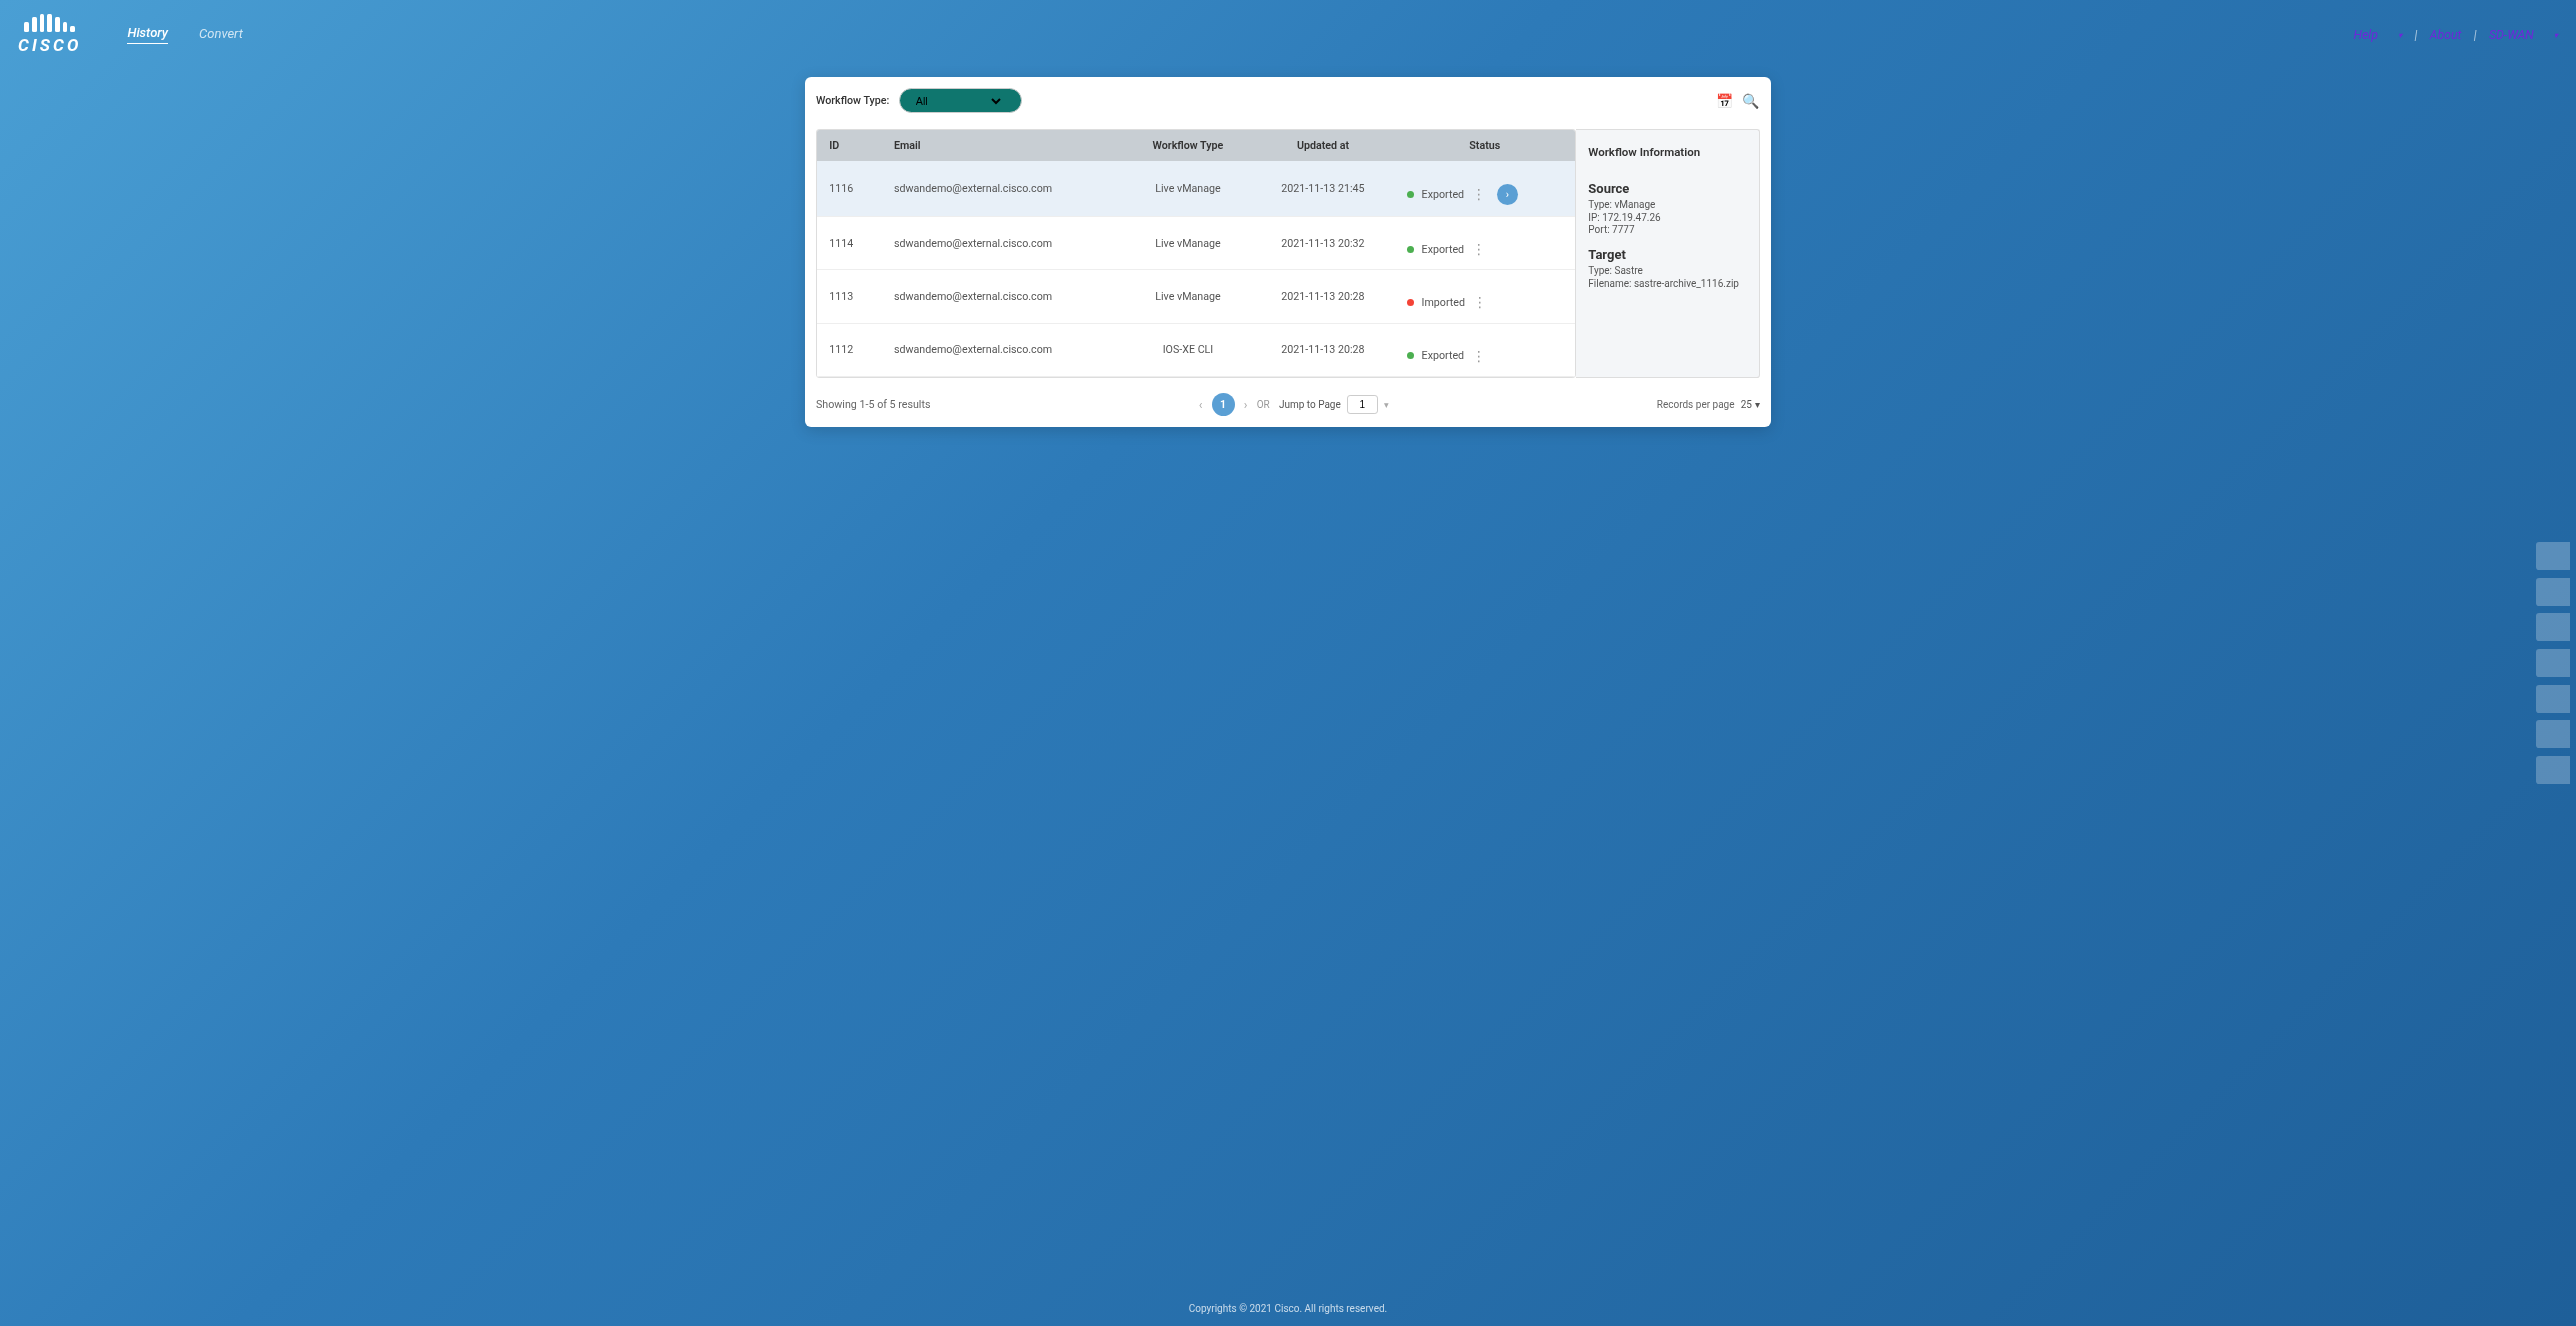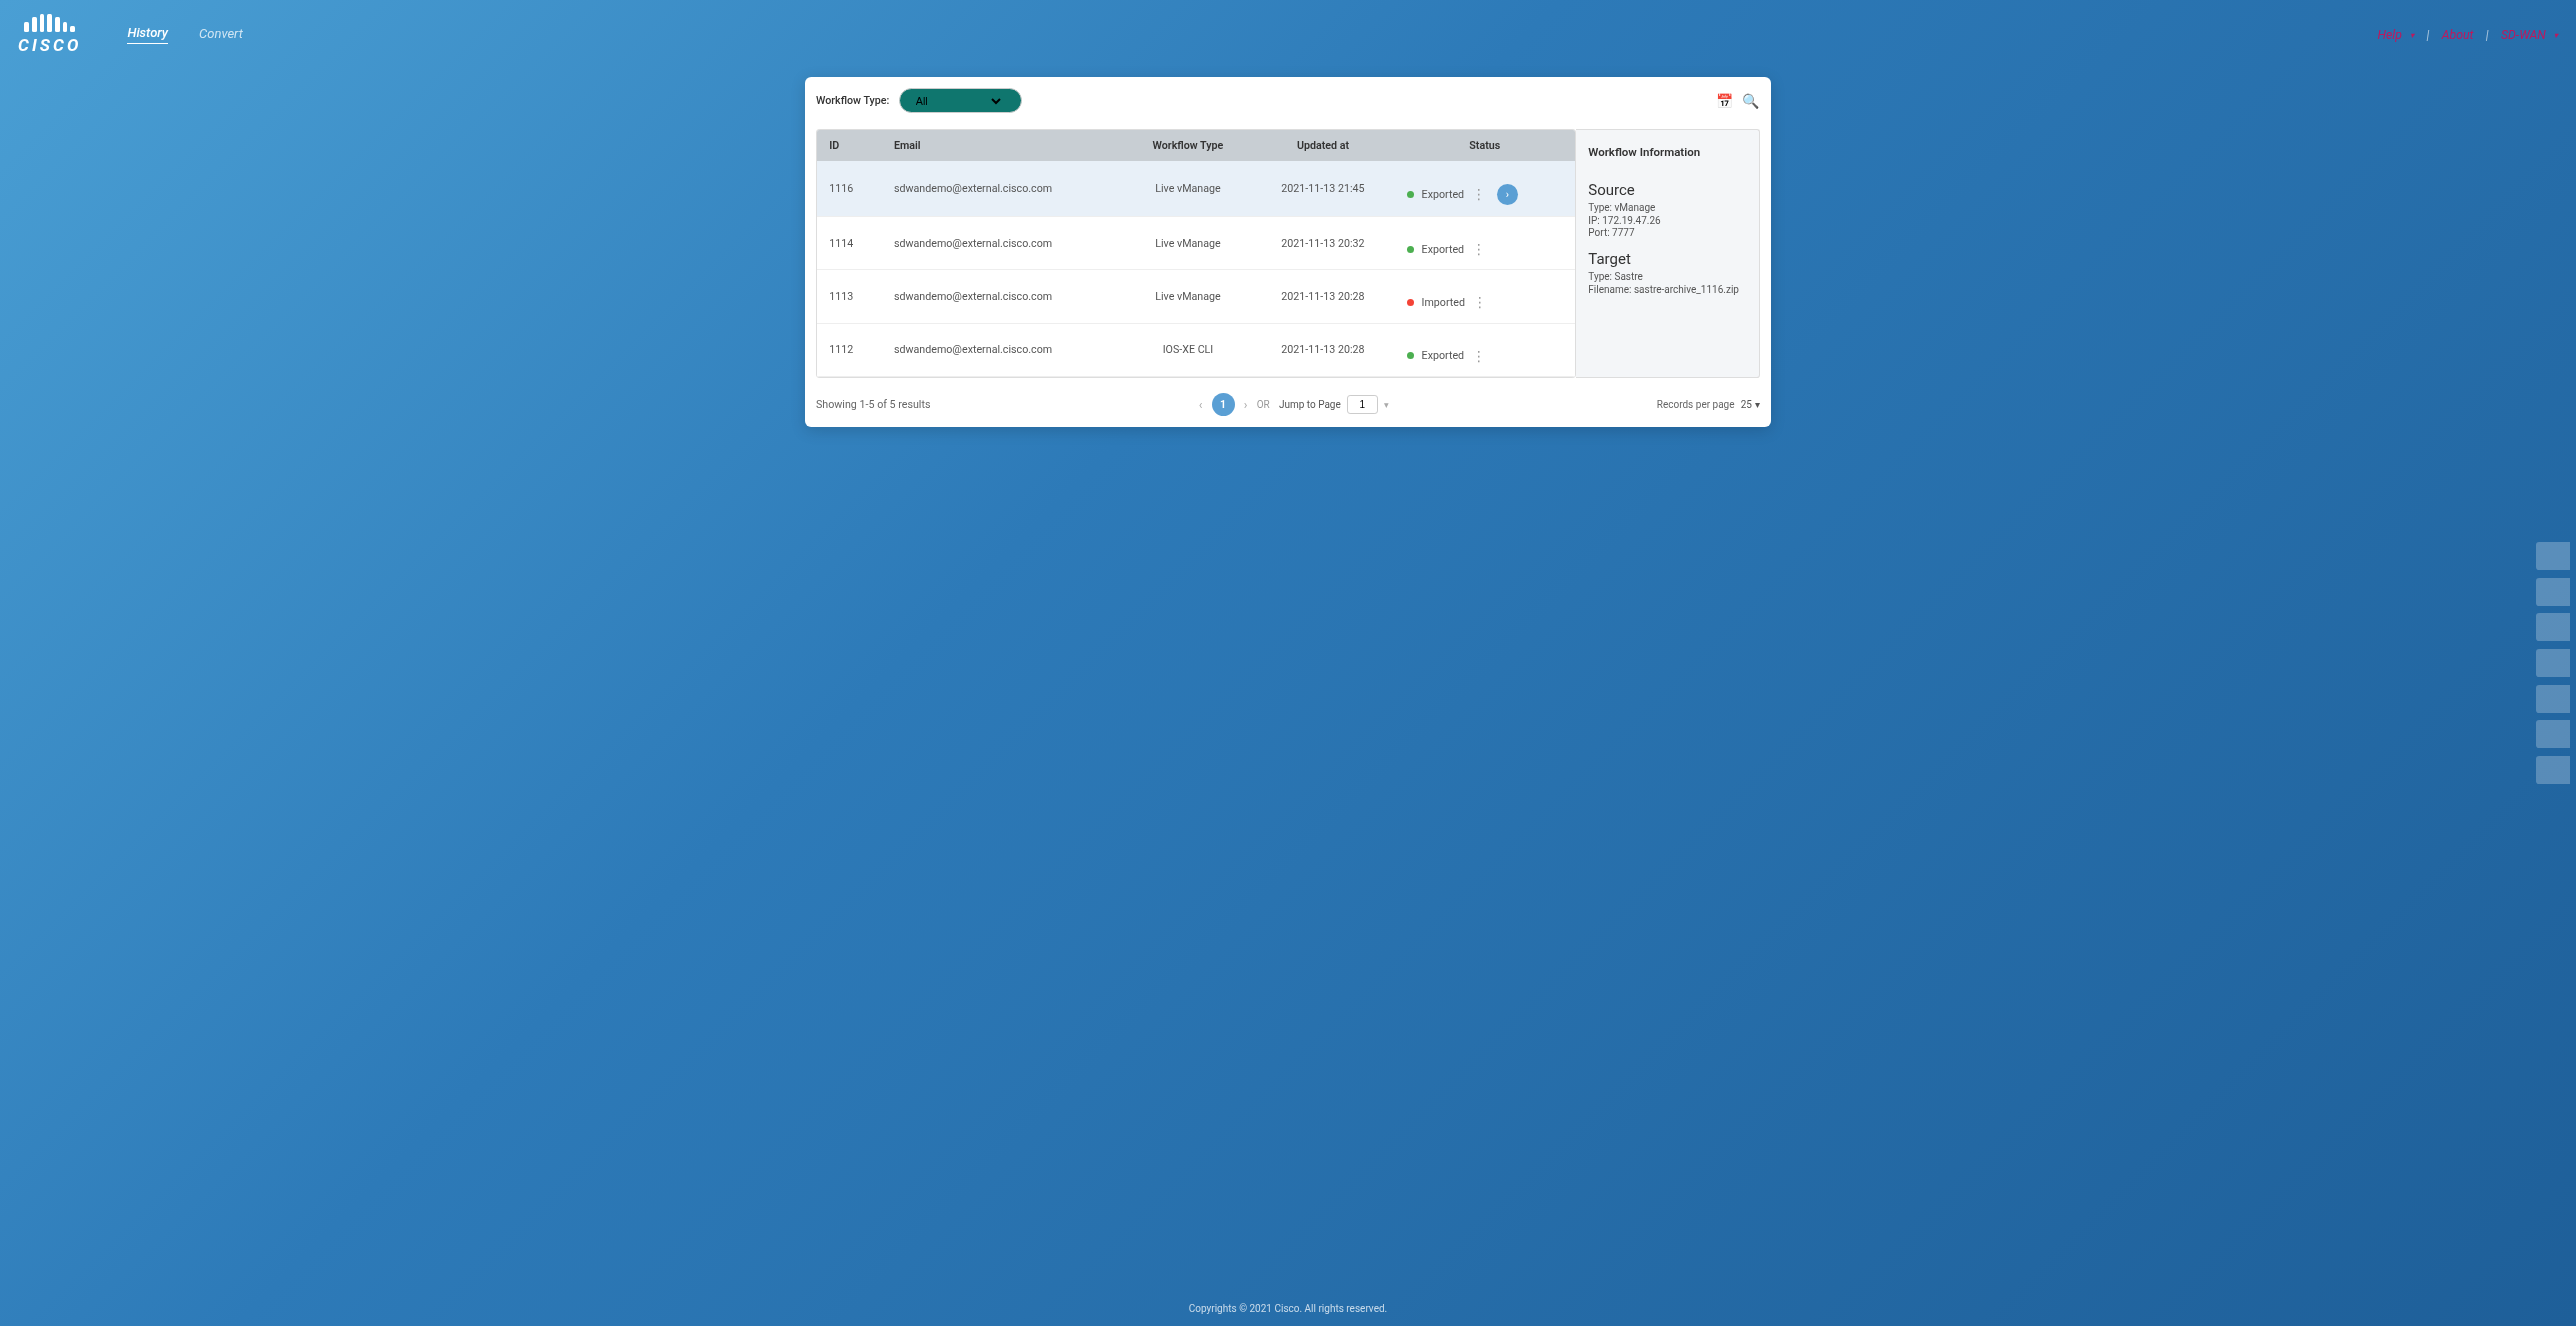--- a/index.html
+++ b/index.html
@@ -74,25 +74,25 @@
       display: flex;
       align-items: center;
       gap: 12.3px;
       color: white;
       font-size: 12.3px;
     }
     .header-right .sep {
       opacity: 0.6;
     }
     .help-btn, .about-btn, .sdwan-btn {
-      color: #be185d;
-      cursor: pointer;
-      display: flex;
-      align-items: center;
-      gap: 8px;
+      color: #6d28d9;
+      cursor: pointer;
+      display: flex;
+      align-items: center;
+      gap: 20px;
       justify-content: center;
     }
     .chevron-down {
       font-size: 8.4px;
     }
 
     
     .right-panels {
       position: fixed;
       right: 0;
@@ -264,23 +264,23 @@
       border-radius: 0 3.1px 3.1px 0;
       padding: 15.3px 12.3px;
     }
     .info-panel h3 {
       font-size: 11.5px;
       color: #333;
       font-weight: 600;
       margin-bottom: 22px;
     }
     .info-section-title {
-      font-weight: 400;
+      font-weight: 700;
       color: #333;
-      font-size: 15px;
+      font-size: 13px;
       margin-bottom: 3.1px;
     }
     .info-line {
       color: #555;
       font-size: 10px;
       margin-bottom: 1.5px;
     }
     .info-block {
       margin-bottom: 12.3px;
     }

